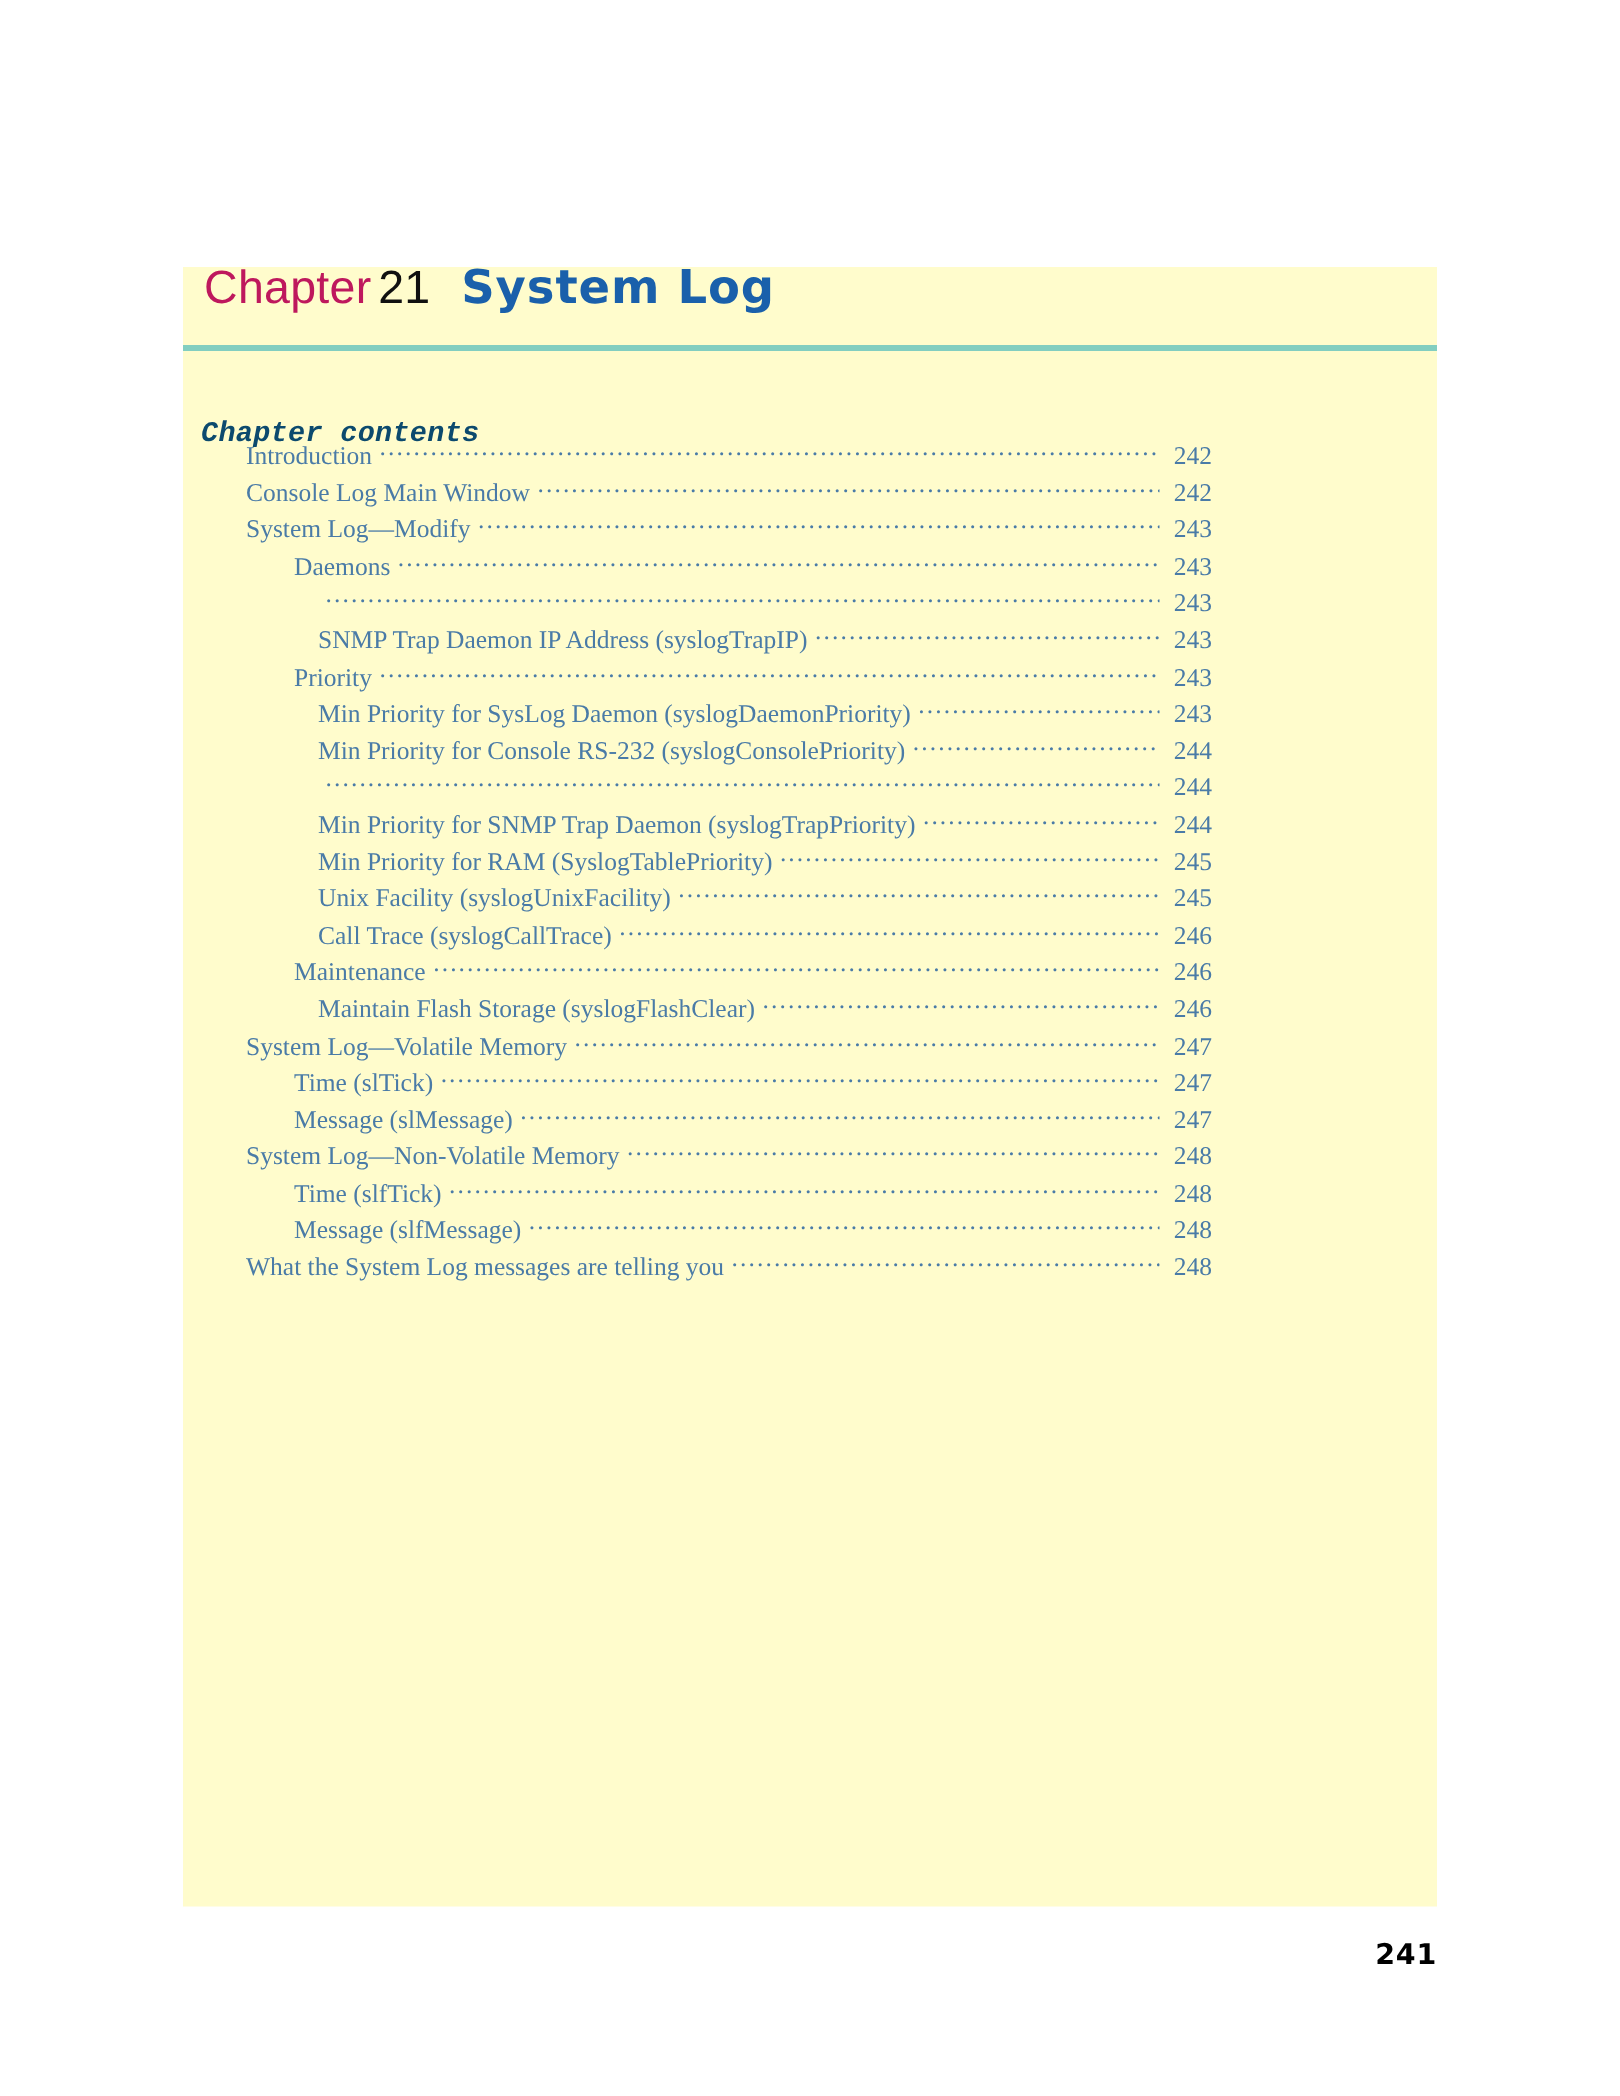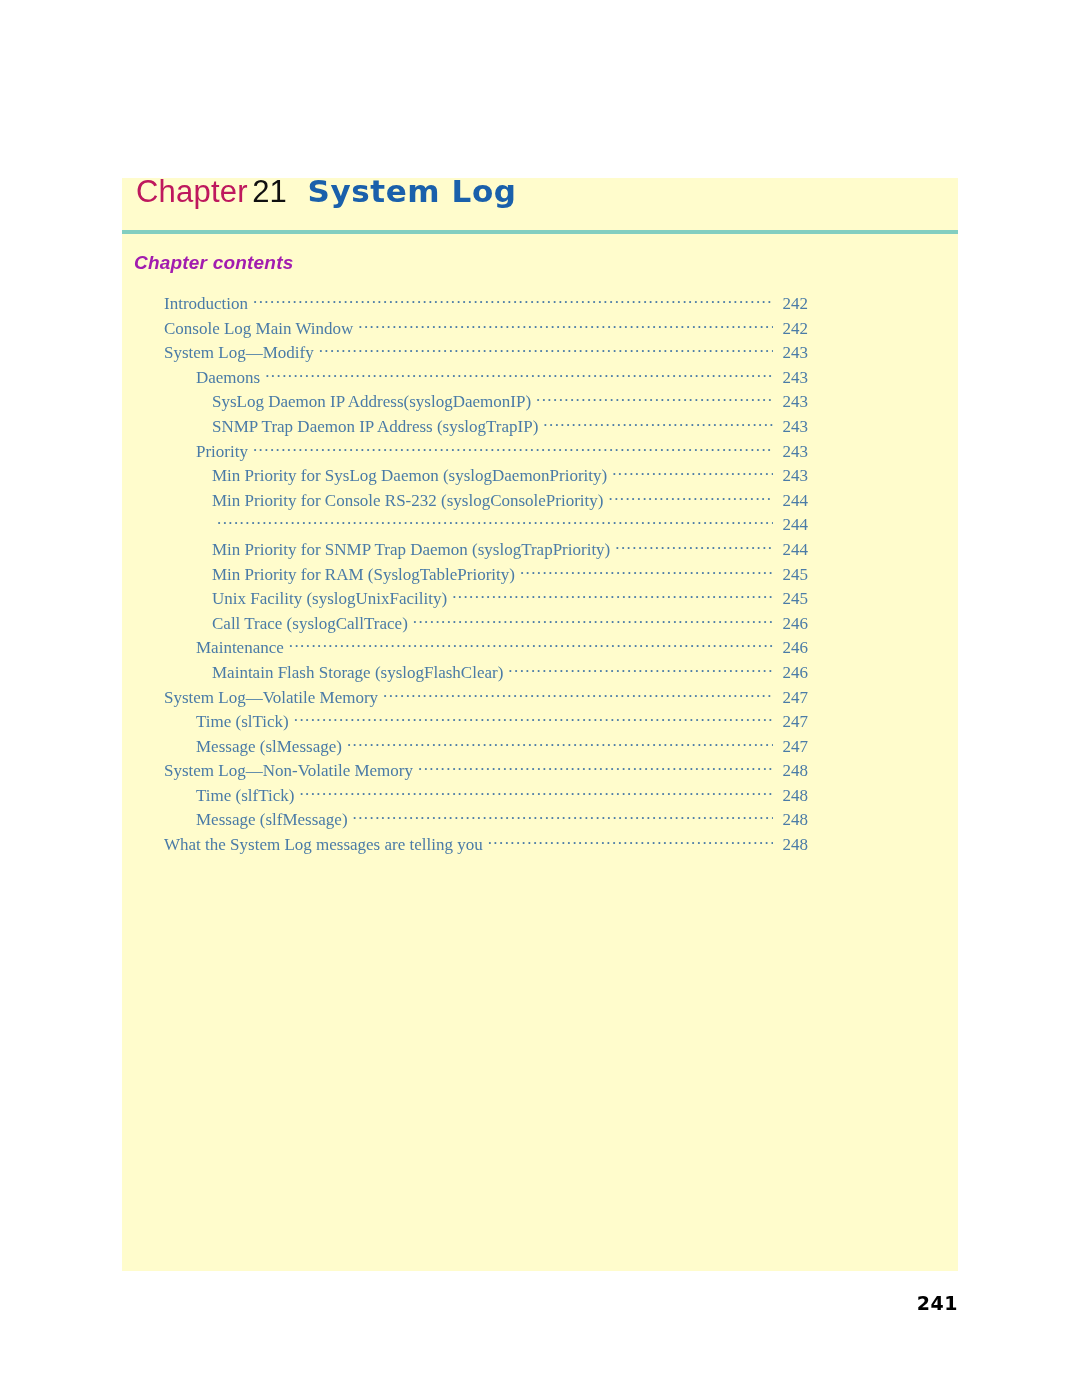--- a/index.html
+++ b/index.html
@@ -64,27 +64,27 @@
     top: 52px;
     width: 836px;
     height: 4px;
     background: #82cec0;
   }
 
   
   .contents-heading {
     position: absolute;
     left: 12px;
-    top: 74px;
+    top: 100px;
     font-size: 19px;
     font-weight: bold;
     font-style: italic;
-    color: #a21caf;
+    color: #0c4a6e;
     letter-spacing: 0.2px;
-    font-family: Liberation Sans, sans-serif;
+    font-family: Liberation Mono, monospace;
   }
 
   
   .toc {
     position: absolute;
     left: 0px;
     top: 114px;
     width: 692px;
   }
   .toc-row {
@@ -183,21 +183,20 @@
           <span class="toc-leader"></span>
           <span class="toc-page">243</span>
         </div>
         <div class="toc-row lvl1">
           <span class="toc-label">Daemons</span>
           <span class="toc-gap"></span>
           <span class="toc-leader"></span>
           <span class="toc-page">243</span>
         </div>
         <div class="toc-row lvl2">
-          <span class="toc-label">SysLog Daemon IP Address(syslogDaemonIP)</span>
           <span class="toc-gap"></span>
           <span class="toc-leader"></span>
           <span class="toc-page">243</span>
         </div>
         <div class="toc-row lvl2">
           <span class="toc-label">SNMP Trap Daemon IP Address (syslogTrapIP)</span>
           <span class="toc-gap"></span>
           <span class="toc-leader"></span>
           <span class="toc-page">243</span>
         </div>

